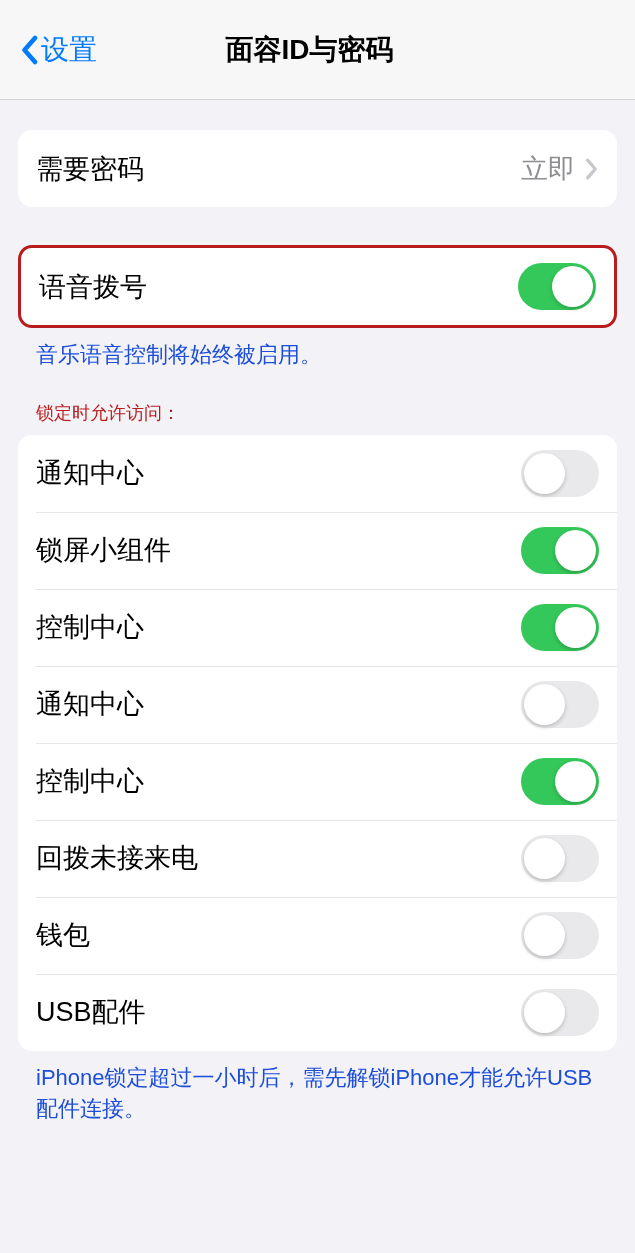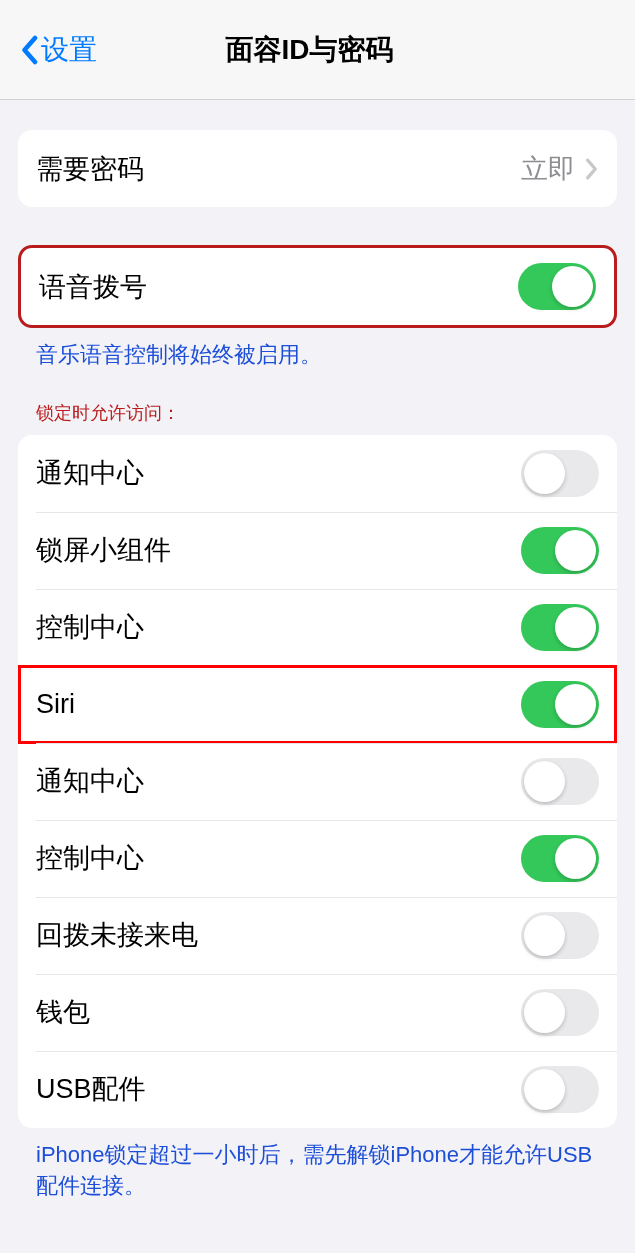--- a/index.html
+++ b/index.html
@@ -204,27 +204,20 @@
           <div class="knob"></div>
         </div>
       </div>
       <div class="row">
         <span class="row-label">控制中心</span>
         <div class="switch on">
           <div class="knob"></div>
         </div>
       </div>
       <div class="row">
-        <span class="row-label">Siri</span>
-        <div class="switch on">
-          <div class="knob"></div>
-        </div>
-        <div class="hl-overlay"></div>
-      </div>
-      <div class="row">
         <span class="row-label">通知中心</span>
         <div class="switch off">
           <div class="knob"></div>
         </div>
       </div>
       <div class="row">
         <span class="row-label">控制中心</span>
         <div class="switch on">
           <div class="knob"></div>
         </div>

